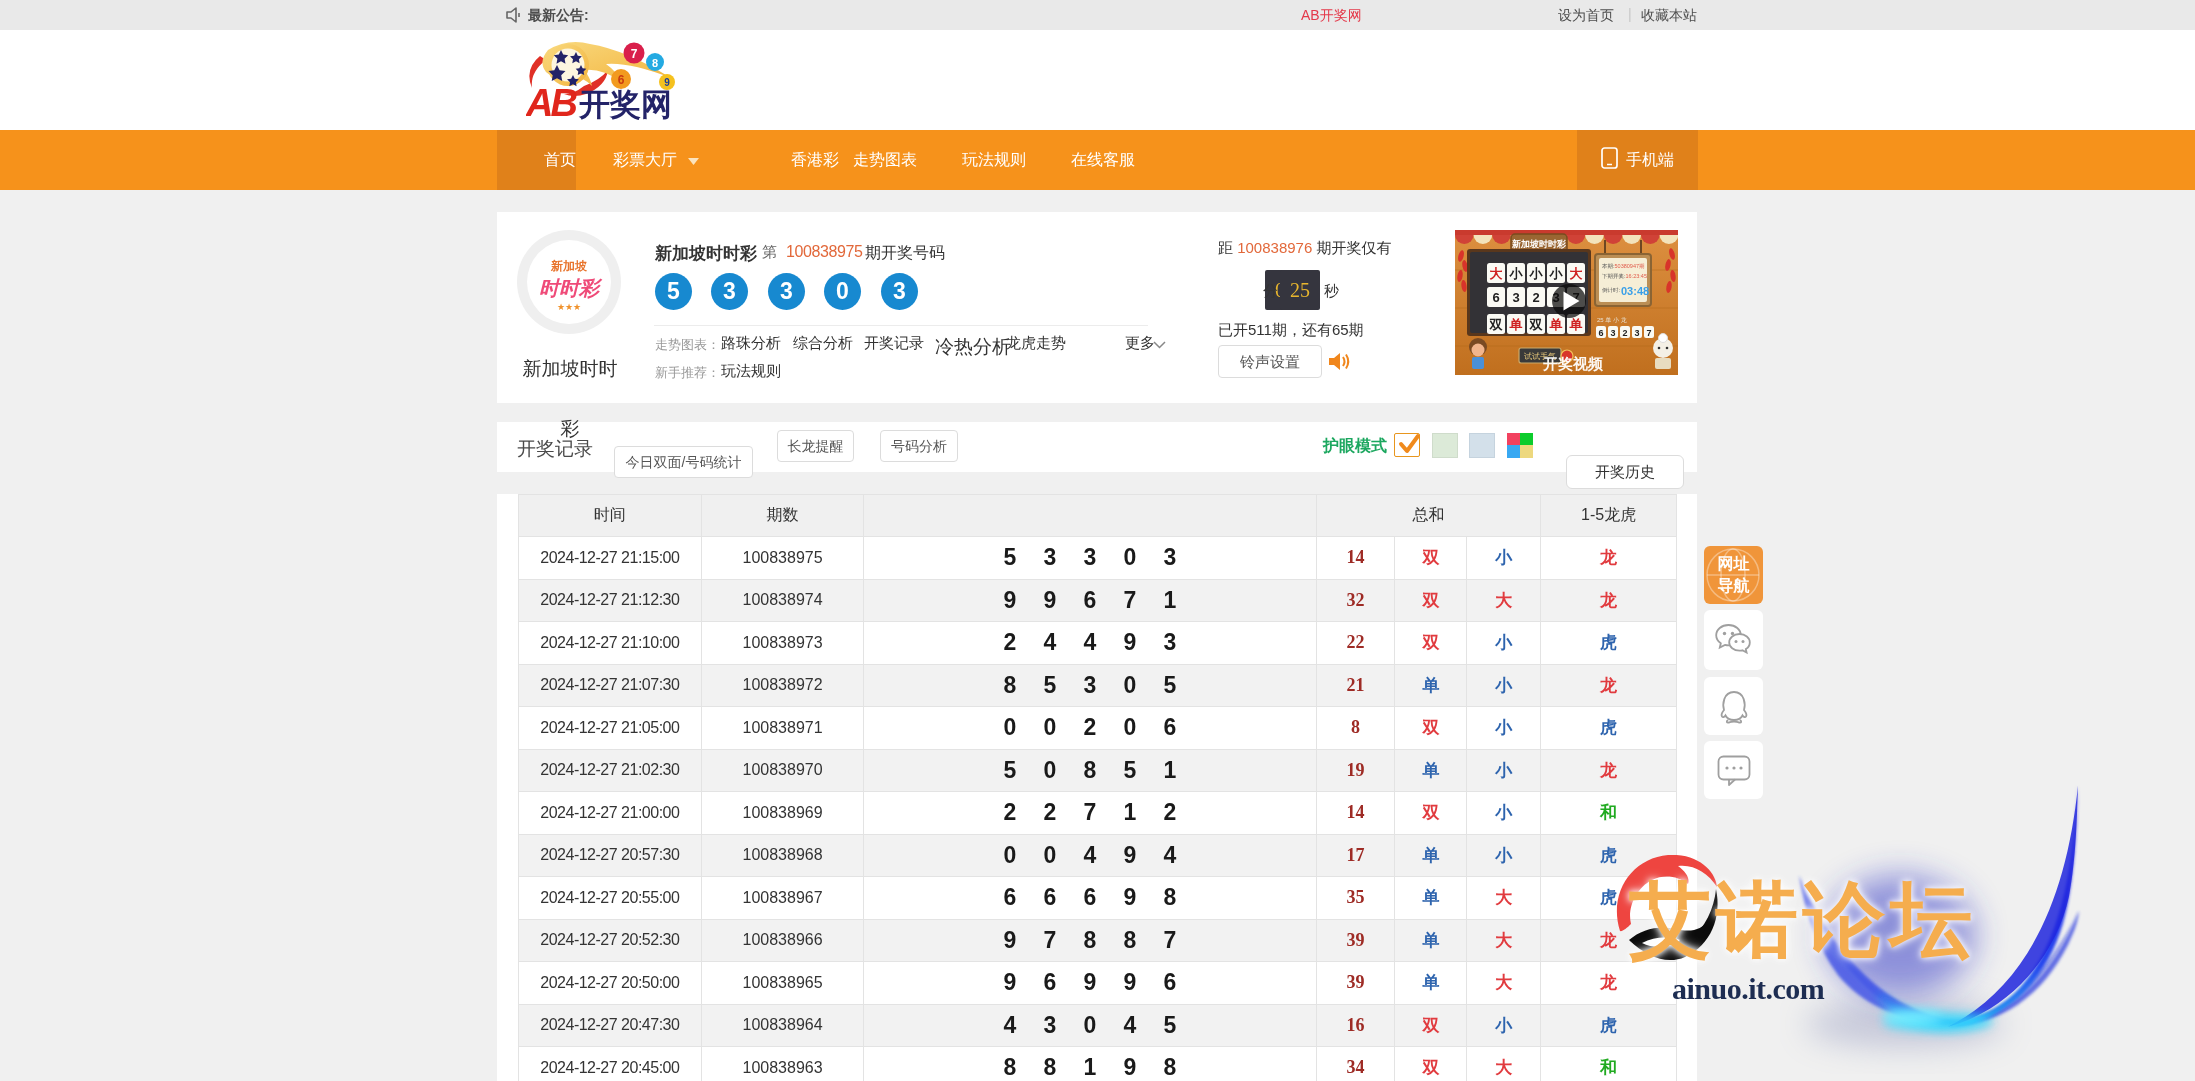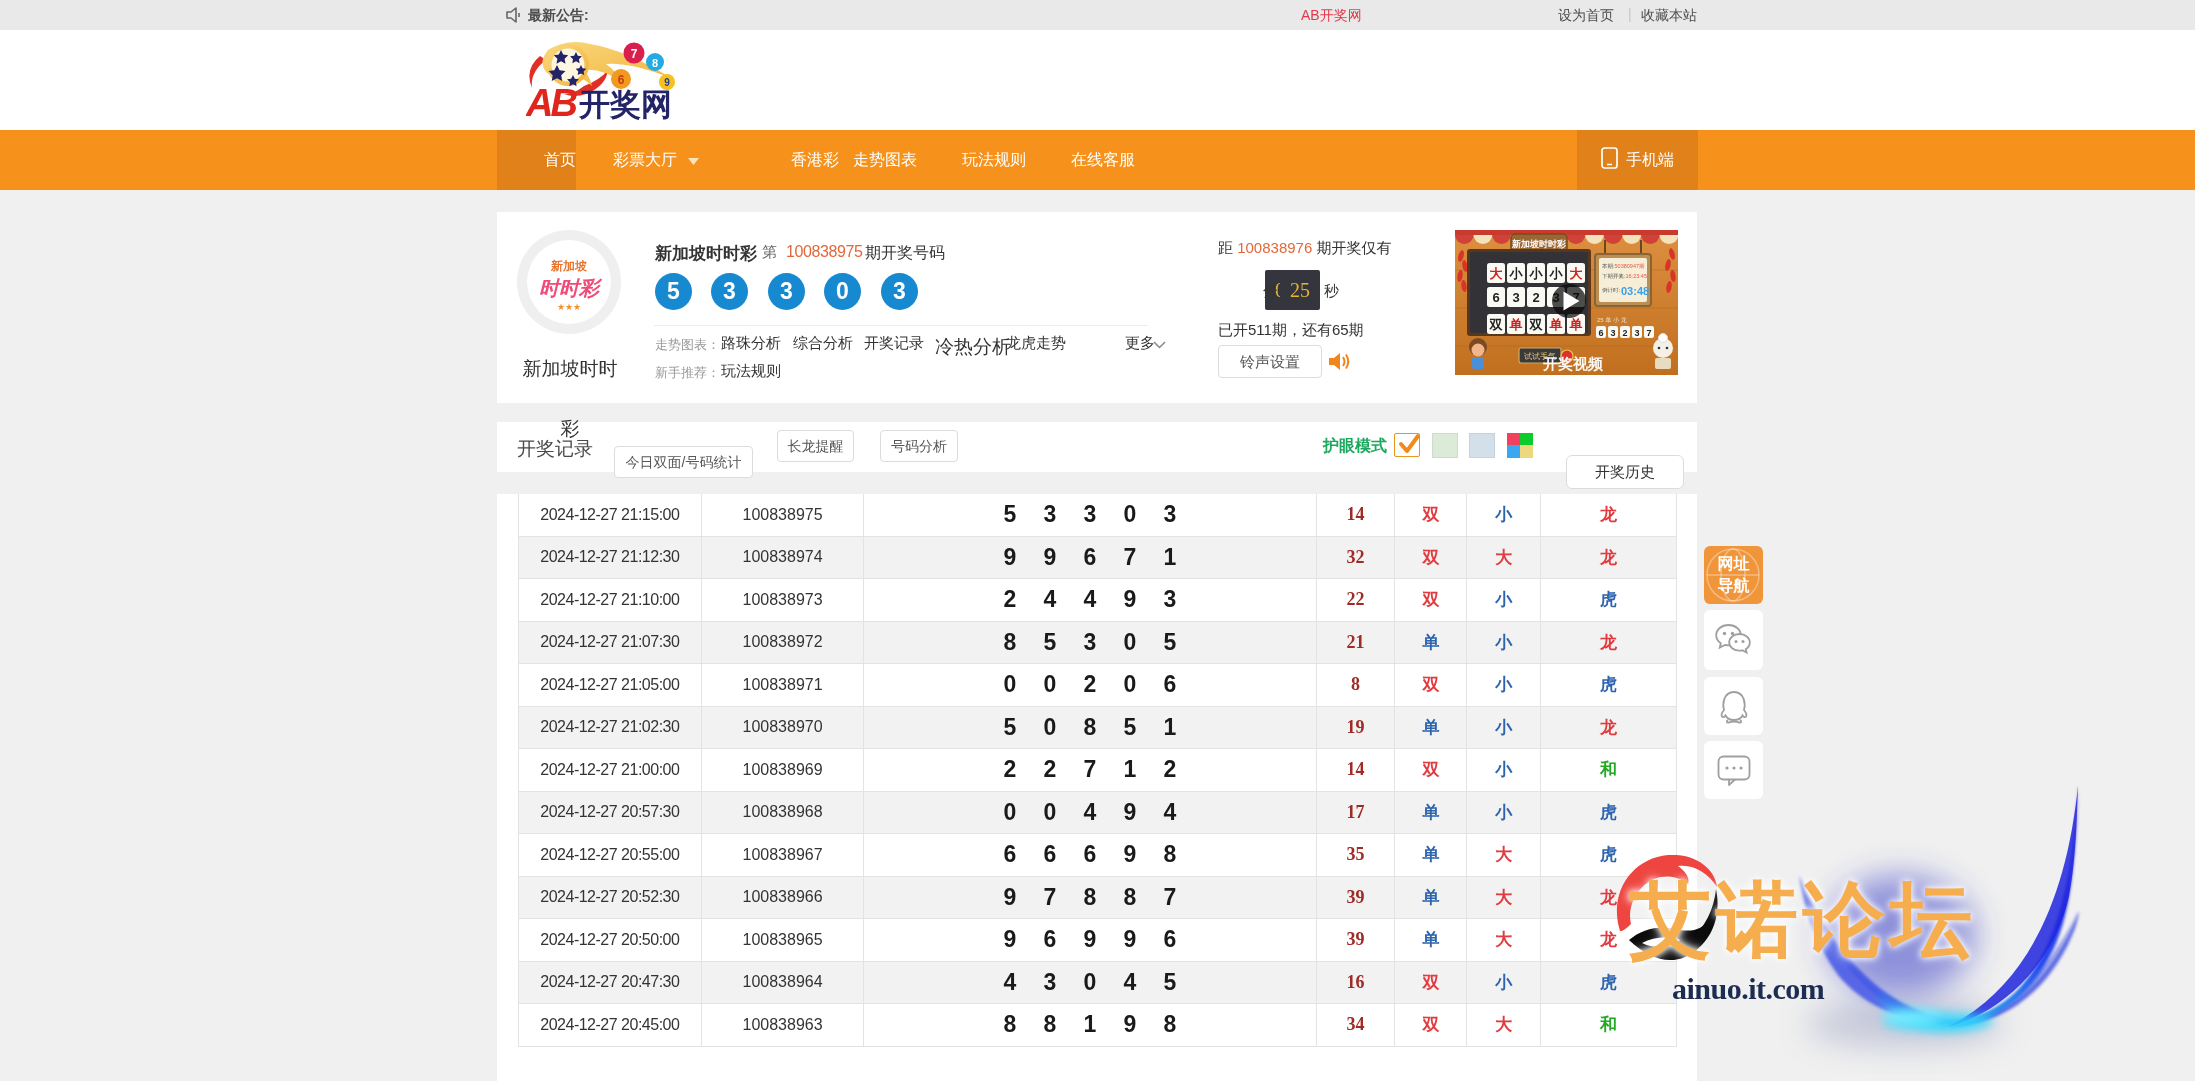--- a/index.html
+++ b/index.html
@@ -311,20 +311,27 @@
     <div style="position:absolute;left:0;top:0;width:13px;height:12px;background:#f2415f;"></div>
     <div style="position:absolute;left:13px;top:0;width:13px;height:12px;background:#0ccc2c;"></div>
     <div style="position:absolute;left:0;top:12px;width:13px;height:13px;background:#38a8f2;"></div>
     <div style="position:absolute;left:13px;top:12px;width:13px;height:13px;background:#edd87e;"></div>
   </div>
   <div class="btn" style="left:1069px;top:9px;width:118px;height:34px;line-height:32px;font-size:15px;color:#333;border-radius:6px;margin-top:24px;">开奖历史</div>
 </div>
 
 <div class="card" id="cardC">
   <div id="tbl">
+<div class="trow thead">
+        <div class="c1">时间</div>
+        <div class="c2">期数</div>
+        <div class="c3"></div>
+        <div style="width:225px;">总和</div>
+        <div class="c7">1-5龙虎</div>
+      </div>
 <div class="trow tr">
         <div class="c1">2024-12-27 21:15:00</div>
         <div class="c2">100838975</div>
         <div class="c3">
           <div class="digits">
             <span>5</span>
             <span>3</span>
             <span>3</span>
             <span>0</span>
             <span>3</span>

